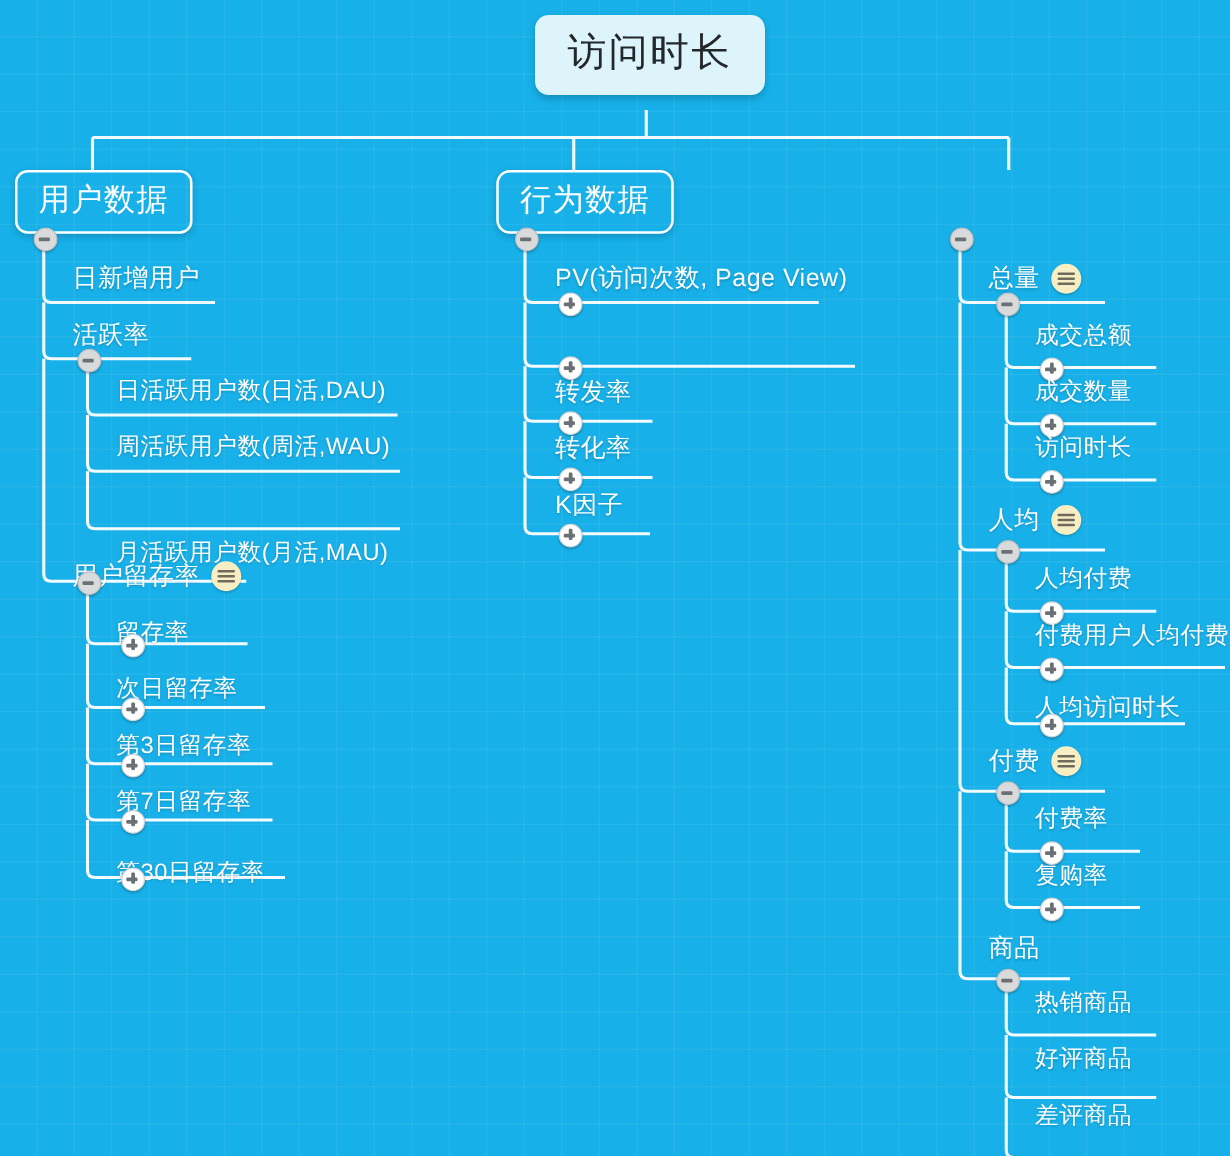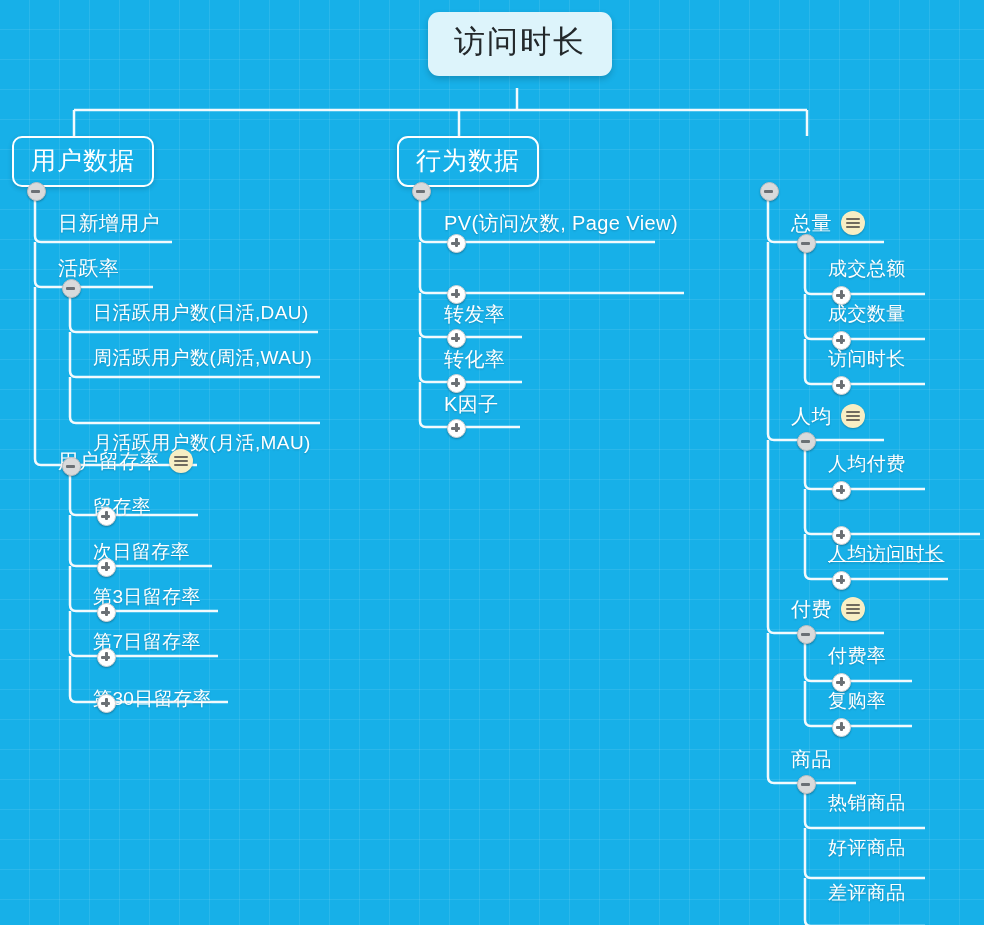--- a/index.html
+++ b/index.html
@@ -378,26 +378,29 @@
   </div>
 
   <div class="node leaf-node lvl3" style="left:828px; top:451px;">
     <span class="node-text">人均付费</span>
   </div>
   <div class="toggle plus" style="left:832px; top:481px;">
     <span class="bar-h"></span>
       <span class="bar-v"></span>
   </div>
 
+  <div class="node leaf-node lvl3" style="left:828px; top:496px;">
+    <span class="node-text">付费用户人均付费</span>
+  </div>
   <div class="toggle plus" style="left:832px; top:526px;">
     <span class="bar-h"></span>
       <span class="bar-v"></span>
   </div>
 
-  <div class="node leaf-node lvl3" style="left:828px; top:541px;text-decoration:underline;">
+  <div class="node leaf-node lvl3" style="left:828px; top:554px;">
     <span class="node-text">人均访问时长</span>
   </div>
   <div class="toggle plus" style="left:832px; top:571px;">
     <span class="bar-h"></span>
       <span class="bar-v"></span>
   </div>
 
   <div class="node leaf-node" style="left:791px; top:596px;">
     <span class="node-text">付费</span>
     <span class="note-icon">

